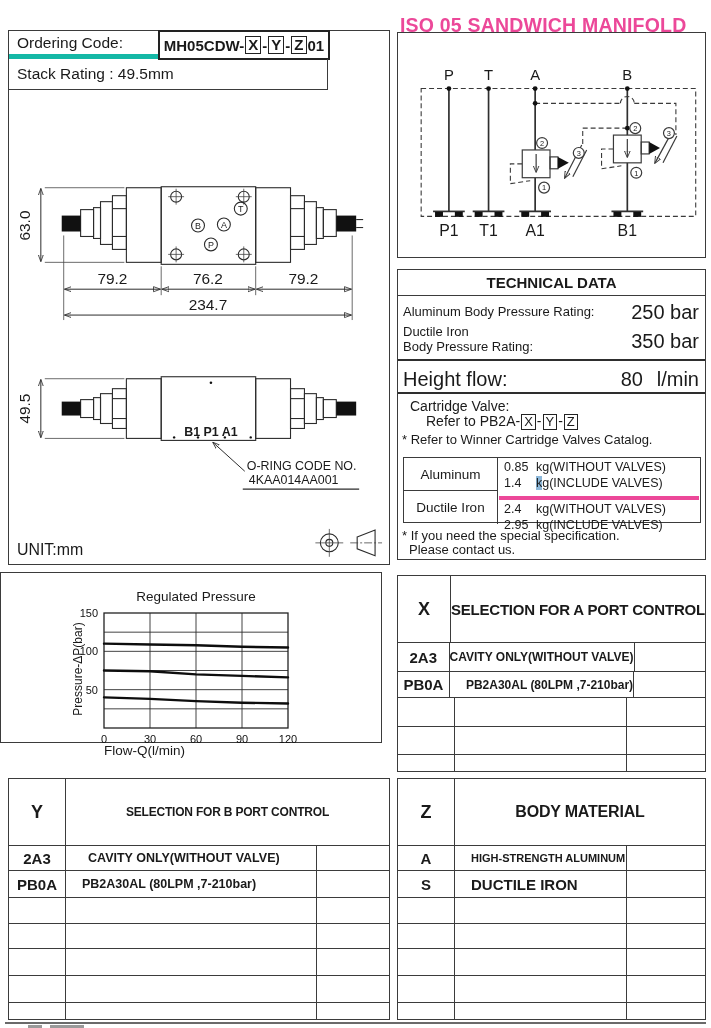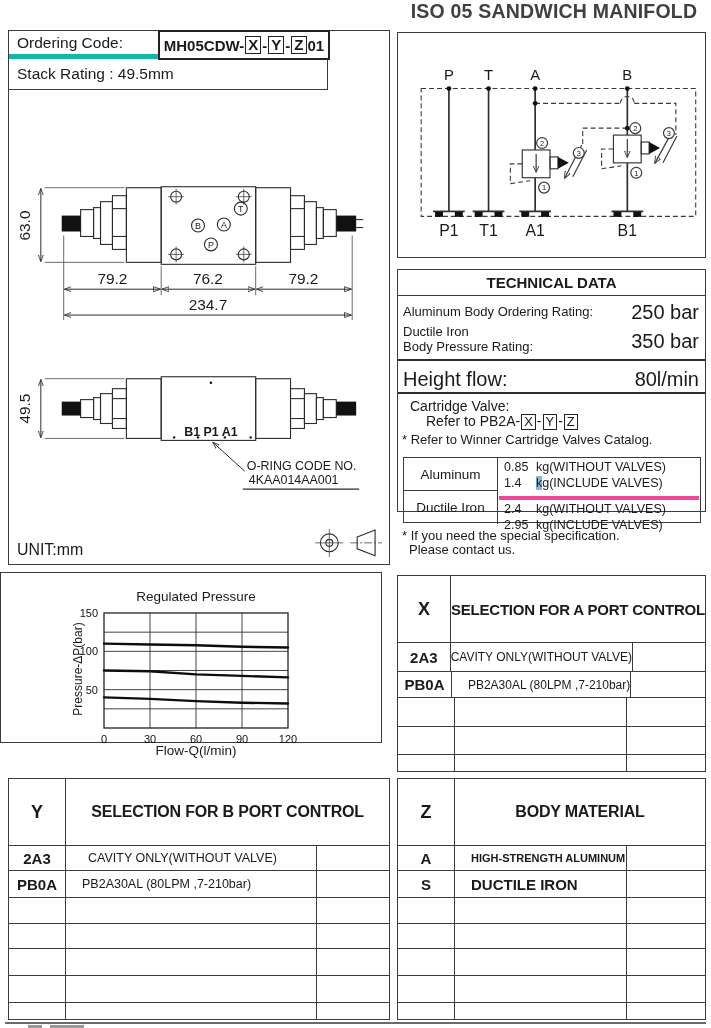--- a/index.html
+++ b/index.html
@@ -12,22 +12,22 @@
             border-bottom:5px solid #14b8a6;box-sizing:border-box;font-size:15.5px;
             display:flex;align-items:center;padding-left:8px}
   .oc-value{position:absolute;left:149px;top:-1px;width:172px;height:30px;border:2px solid #222;
             box-sizing:border-box;display:flex;align-items:center;justify-content:center;
             font-weight:700;font-size:15px;background:#fff}
   .oc-stack{position:absolute;left:0;top:28px;width:319px;height:31px;border-right:1px solid #3b3b3b;
             border-bottom:1px solid #3b3b3b;box-sizing:border-box;font-size:15.5px;
             display:flex;align-items:center;padding-left:8px}
   .lbox{display:inline-block;border:1.4px solid #222;padding:0 2px;margin:0 1px;line-height:1.05}
   
-  #page-title{position:absolute;left:400px;top:0;width:308px;text-align:center;
-              font-size:19.5px;font-weight:700;color:#404040;letter-spacing:.2px;white-space:nowrap}
+  #page-title{position:absolute;left:400px;top:14px;width:308px;text-align:left;
+              font-size:19.5px;font-weight:700;color:#ec4899;letter-spacing:.2px;white-space:nowrap}
   
   .td-head{position:absolute;left:0;top:0;width:100%;height:26px;border-bottom:1px solid #3b3b3b;
            box-sizing:border-box;display:flex;align-items:center;justify-content:center;
            font-weight:700;font-size:15px}
   .t13{font-size:13px}.t16{font-size:20px}
   .hrule2{position:absolute;left:0;width:100%;height:0;border-top:2px solid #2e2e2e}
   .wtable{position:absolute;left:5px;top:187px;width:298px;height:66px;border:1px solid #3b3b3b;box-sizing:border-box}
   .wcell-mat{position:absolute;left:0;width:94px;height:33px;border-right:1px solid #3b3b3b;
              box-sizing:border-box;display:flex;align-items:center;justify-content:center;font-size:13.5px}
   .wvals{position:absolute;left:95px;width:200px;height:33px;font-size:12.5px;line-height:16px;padding-top:1px}
@@ -38,29 +38,29 @@
              display:flex;flex-direction:column}
   .sel-header{display:flex;border-bottom:1px solid #3b3b3b;box-sizing:border-box}
   .code-col{width:57px;border-right:1px solid #3b3b3b;box-sizing:border-box;display:flex;
             align-items:center;justify-content:center}
   .sel-title{flex:1;display:flex;align-items:center;justify-content:center;font-weight:700;
              font-size:15px;letter-spacing:-.2px;white-space:nowrap}
   .sel-row{display:flex;border-bottom:1px solid #3b3b3b;box-sizing:border-box}
   .sel-row.last{border-bottom:none;flex:1}
   .sel-code{font-weight:700;font-size:15px}
   .hdr-code{font-weight:700;font-size:18px}
-  .sel-desc{flex:1;display:flex;align-items:center;padding-left:16px;font-size:12px;font-weight:400;
+  .sel-desc{flex:1;display:flex;align-items:center;padding-left:16px;font-size:12px;font-weight:700;
             border-right:1px solid #3b3b3b;box-sizing:border-box;white-space:nowrap}
   .sel-tail{width:78px}
   .sel-tail.y{width:72px}
   
   #chart-title{position:absolute;left:103px;top:16px;width:184px;text-align:center;font-size:13.5px}
   #chart-ylabel{position:absolute;left:12px;top:89px;width:130px;text-align:center;font-size:12px;
                 transform:rotate(-90deg)}
-  #chart-xlabel{position:absolute;left:103px;top:170px;width:184px;text-align:center;font-size:13.5px}
+  #chart-xlabel{position:absolute;left:103px;top:170px;width:184px;text-align:left;font-size:13.5px}
   .grid{stroke:#2e2e2e;stroke-width:.9}
   .frame{fill:none;stroke:#222;stroke-width:1.3}
   .curve{fill:none;stroke:#0d0d0d;stroke-width:2.4;stroke-linejoin:round;stroke-linecap:round}
   .tick{font-size:11px;fill:#111;font-family:"Liberation Sans",sans-serif}
   
   #draw-svg rect,#draw-svg line,#draw-svg circle,#draw-svg polygon,#draw-svg path
     {fill:none;stroke:#2b2b2b;stroke-width:1.1}
   #draw-svg .fill{fill:#111;stroke:none}
   #draw-svg .thin{stroke-width:.8;stroke:#444}
   #draw-svg .dim{stroke-width:1}
@@ -302,30 +302,30 @@
           <rect x="237" y="180.5" width="8" height="5" class="dot"></rect>
       </g>
 
       <text x="51" y="205" text-anchor="middle" font-size="16">P1</text>
       <text x="91" y="205" text-anchor="middle" font-size="16">T1</text>
       <text x="138" y="205" text-anchor="middle" font-size="16">A1</text>
       <text x="231" y="205" text-anchor="middle" font-size="16">B1</text>
     </svg>
   </div>
 
-  <div class="box" style="left:397px;top:269px;width:309px;height:243px">
+  <div class="box" style="left:397px;top:269px;width:309px;height:291px">
     <div class="td-head">TECHNICAL DATA</div>
-    <div class="abs t13" style="left:5px;top:34px">Aluminum Body Ordering Rating:</div>
+    <div class="abs t13" style="left:5px;top:34px">Aluminum Body Pressure Rating:</div>
     <div class="abs t16" style="right:6px;top:31px">250 bar</div>
     <div class="abs t13" style="left:5px;top:54px">Ductile Iron</div>
     <div class="abs t13" style="left:5px;top:69px">Body Pressure Rating:</div>
     <div class="abs t16" style="right:6px;top:60px">350 bar</div>
     <div class="hrule2" style="top:89px"></div>
     <div class="abs t16" style="left:5px;top:98px">Height flow:</div>
-    <div class="abs t16" style="right:48px;top:98px">80</div>
+    <div class="abs t16" style="right:62px;top:98px">80</div>
     <div class="abs t16" style="right:6px;top:98px">l/min</div>
     <div class="hrule2" style="top:122px"></div>
     <div class="abs" style="left:12px;top:128px;font-size:14px">Cartridge Valve:</div>
     <div class="abs" style="left:28px;top:143px;font-size:14px">
       <span>Refer to  PB2A-</span><span class="lbox" style="font-size:13px">X</span>-<span class="lbox" style="font-size:13px">Y</span>-<span class="lbox" style="font-size:13px">Z</span>
     </div>
     <div class="abs" style="left:4px;top:162px;font-size:13px">* Refer to Winner Cartridge Valves Catalog.</div>
 
     <div class="wtable">
       <div class="wcell-mat" style="top:0;border-bottom:1px solid #3b3b3b">Aluminum</div>
@@ -399,21 +399,21 @@
     <div class="sel-row last">
         <div class="code-col"></div>
         <div class="sel-desc"></div>
         <div class="sel-tail"></div>
       </div>
   </div>
 
   <div class="sel-table" style="left:8px;top:778px;width:382px;height:242px">
     <div class="sel-header" style="height:67px">
       <div class="code-col hdr-code">Y</div>
-      <div class="sel-title" style="font-size:16px">SELECTION FOR B PORT CONTROL</div>
+      <div class="sel-title" style="font-size:12px">SELECTION FOR B PORT CONTROL</div>
     </div>
     <div class="sel-row" style="height:25px">
       <div class="code-col sel-code">2A3</div>
       <div class="sel-desc" style="font-size:12.5px;padding-left:22px">CAVITY ONLY(WITHOUT VALVE)</div>
       <div class="sel-tail y"></div>
     </div>
     <div class="sel-row" style="height:27px">
       <div class="code-col sel-code">PB0A</div>
       <div class="sel-desc" style="font-size:12.5px">PB2A30AL (80LPM ,7-210bar)</div>
       <div class="sel-tail y"></div>

